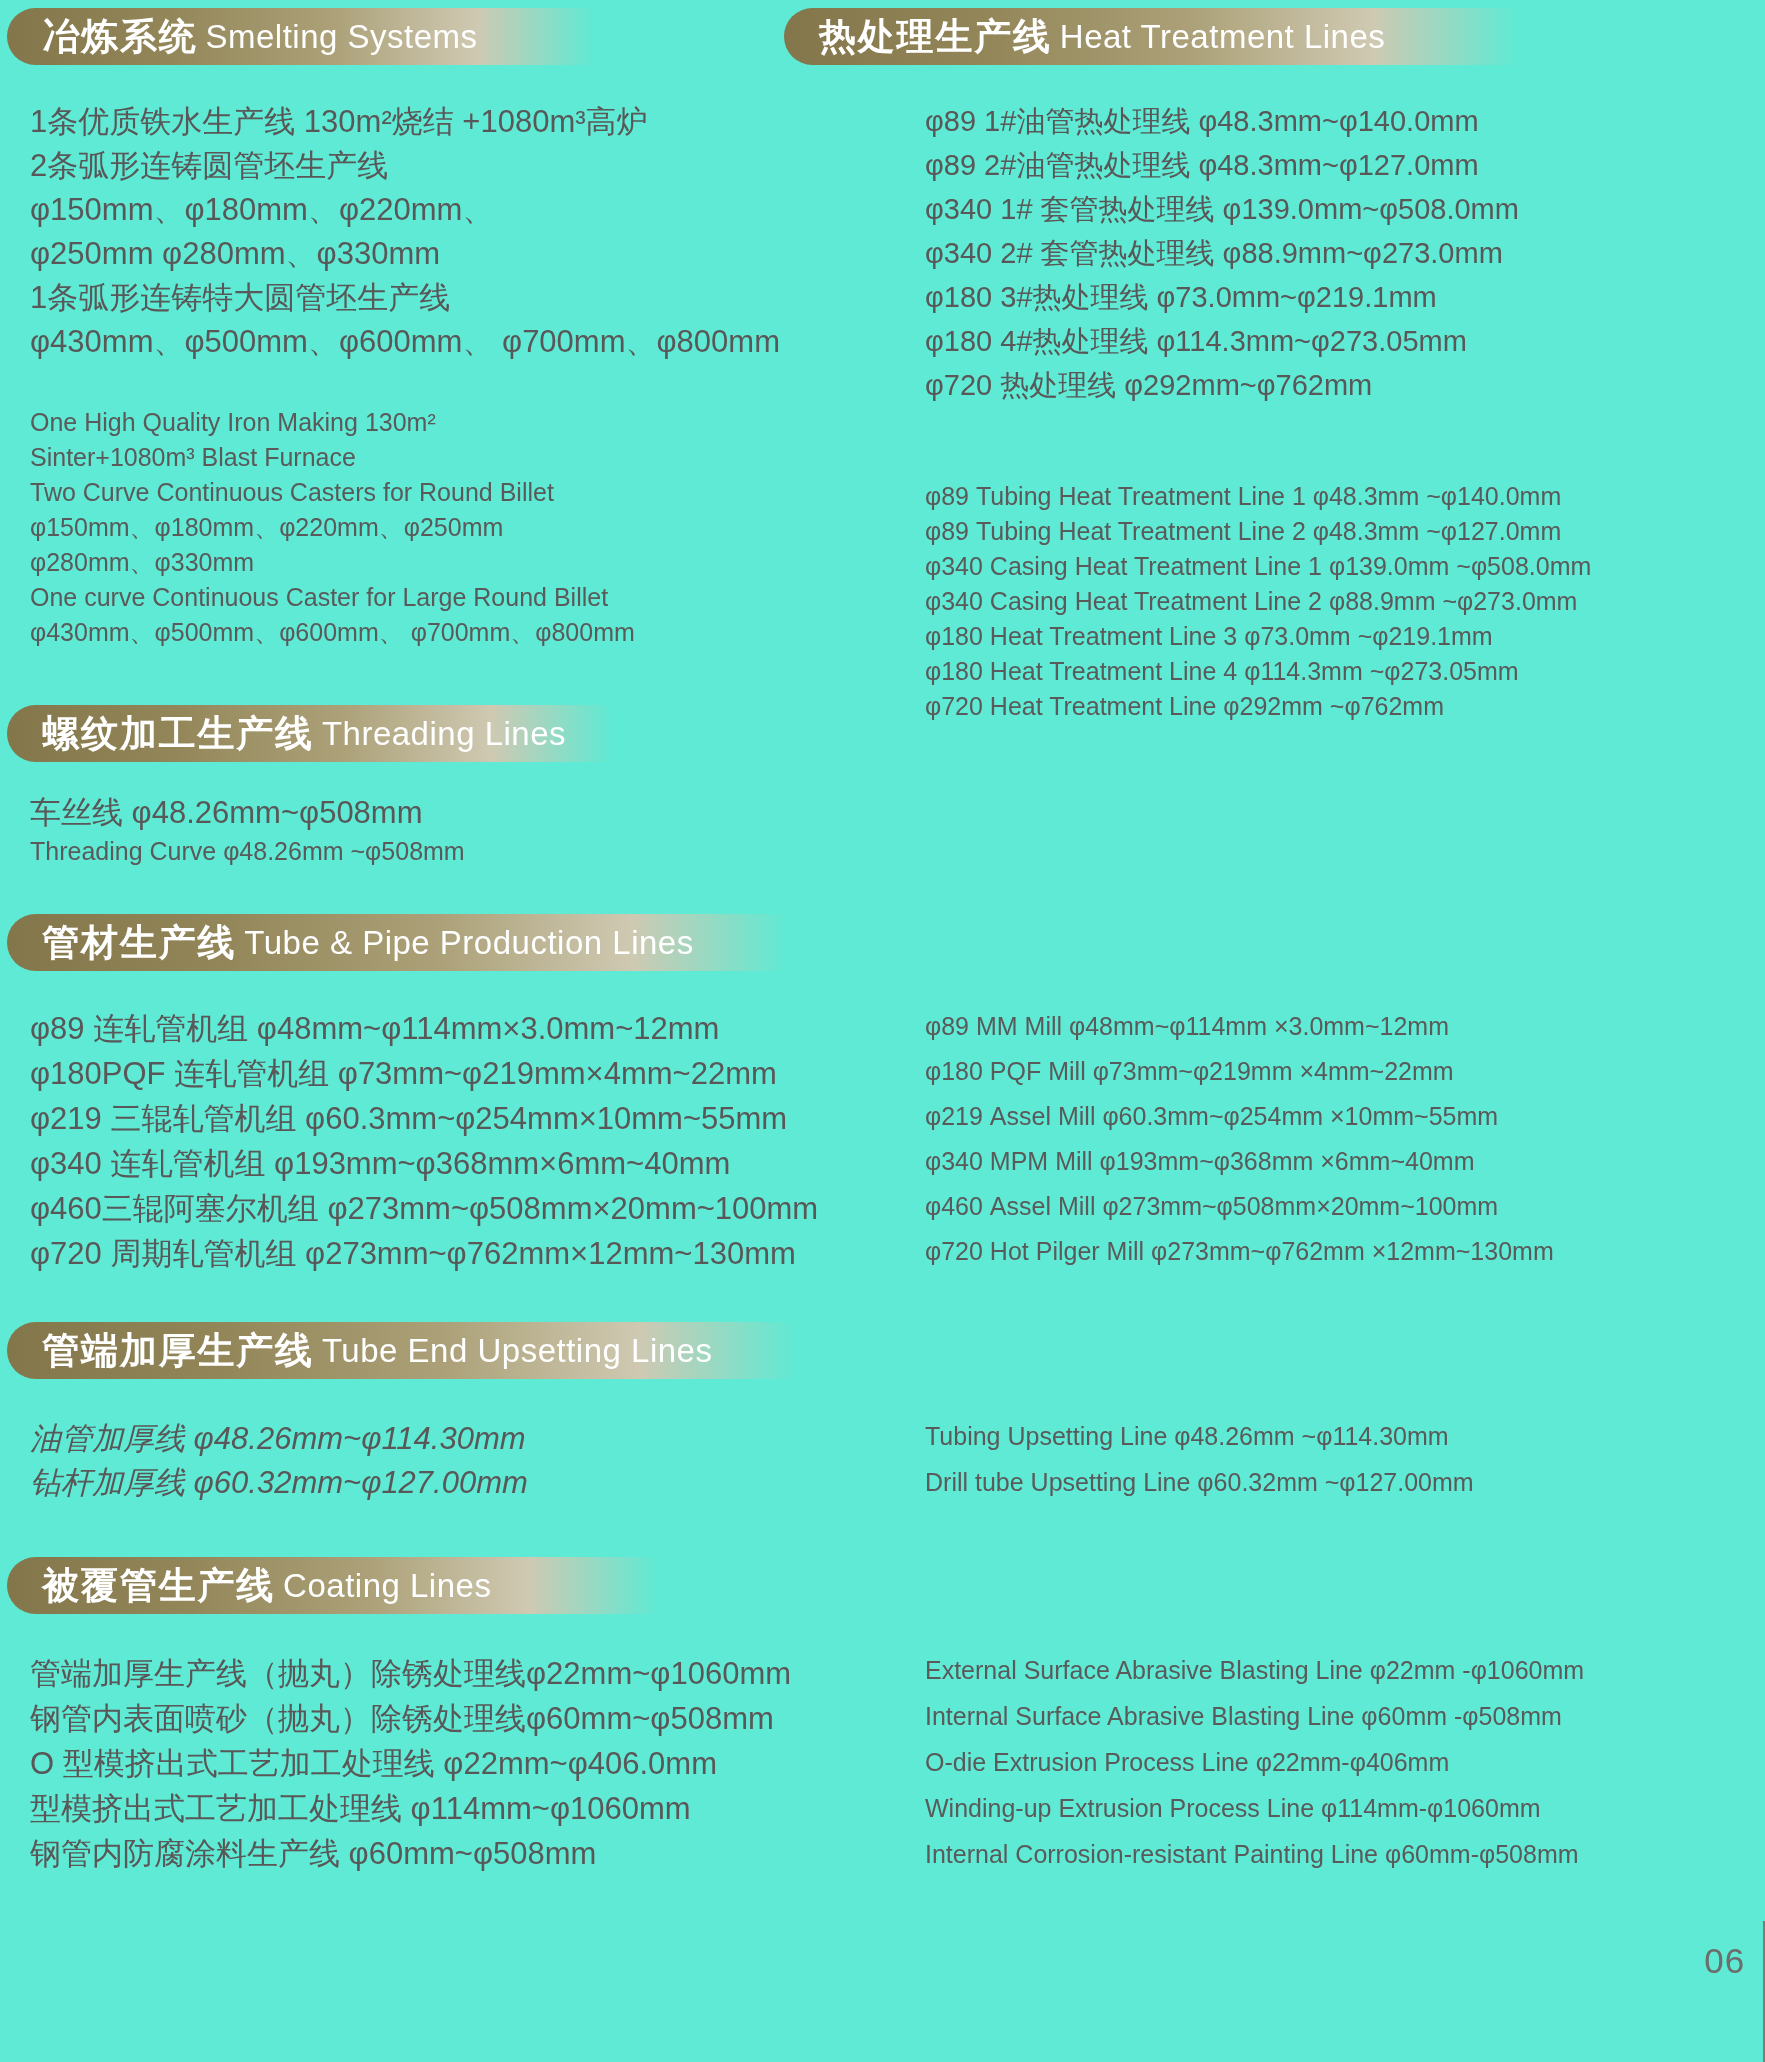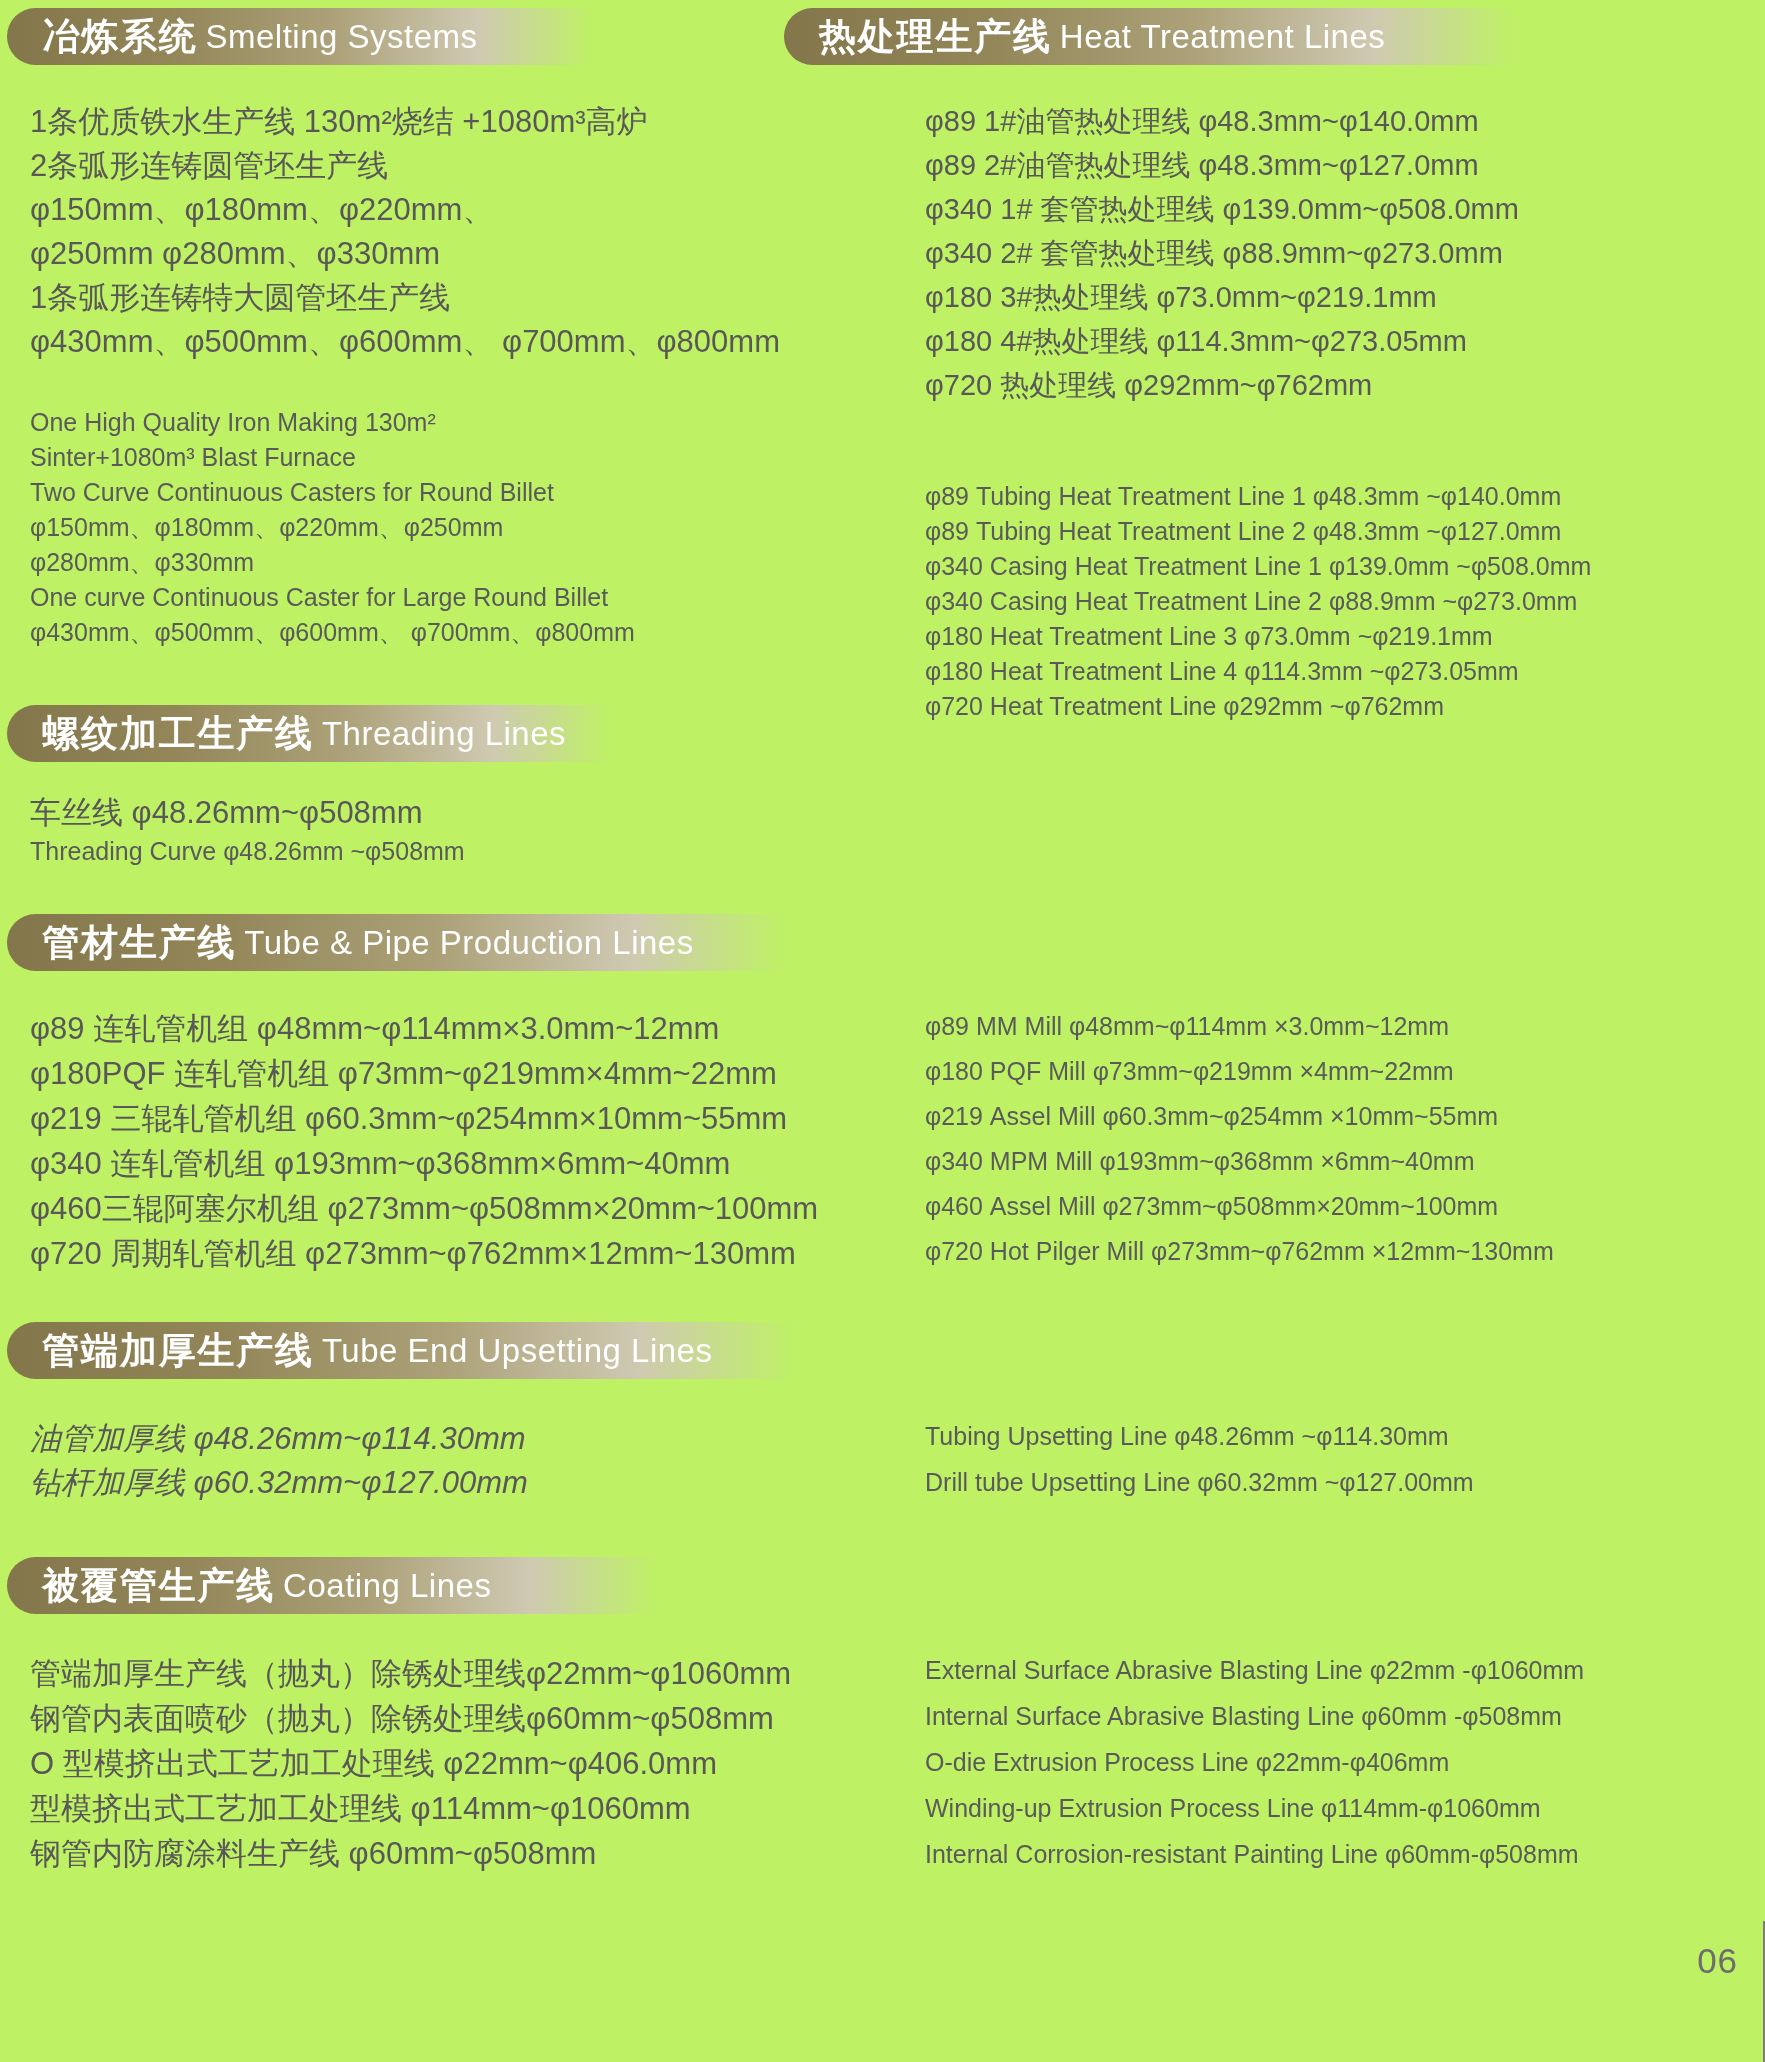--- a/index.html
+++ b/index.html
@@ -1,36 +1,36 @@
 <!DOCTYPE html>
 <html style="font-size:14.7px"><head>
 <meta charset="utf-8">
 <style>
   * { margin:0; padding:0; box-sizing:border-box; }
   html,body { background:#ffffff; }
   body { font-family:"Liberation Sans","DejaVu Sans",sans-serif; }
-  .page { position:relative; width:1766px; height:2063px; background:#bef264; overflow:hidden; }
+  .page { position:relative; width:1766px; height:2063px; background:#5eead4; overflow:hidden; }
 
   .banner {
     position:absolute; height:57px;
     display:flex; align-items:center;
     padding-left:35px;
     border-radius:31px 0 0 31px;
     background:linear-gradient(90deg,#82764a 0%,#93875a 28%,#aba077 55%,#cfc9b2 80%,rgba(255,255,255,0) 100%);
     color:#ffffff;
     white-space:nowrap;
   }
   .banner-cn { font-size:37px; font-weight:700; letter-spacing:1.8px; }
   .banner-en { font-size:33px; font-weight:400; margin-left:8px; letter-spacing:0.5px; }
 
   .cn-block { position:absolute; color:#595757; font-size:31px; line-height:44px; white-space:pre; }
   .en-block { position:absolute; color:#5a5a5a; font-size:25px; line-height:35px; white-space:pre; }
   .cn-block .line, .en-block .line { white-space:pre; }
 
-  .page-number { position:absolute; left:1690px; top:1941px; width:55px; text-align:center;
+  .page-number { position:absolute; left:1690px; top:1941px; width:55px; text-align:right;
                  font-size:35px; color:#6d6d6d; letter-spacing:0.9px; }
   .edge-rule { position:absolute; right:0; top:1921px; width:2.8px; height:141px; background:#7d7d7d; }
 </style>
 </head>
 <body>
 
 <div class="page">
 
   <div class="banner" style="left:7.3px; top:8.3px; width:588px;">
     <span class="banner-cn">冶炼系统</span>

